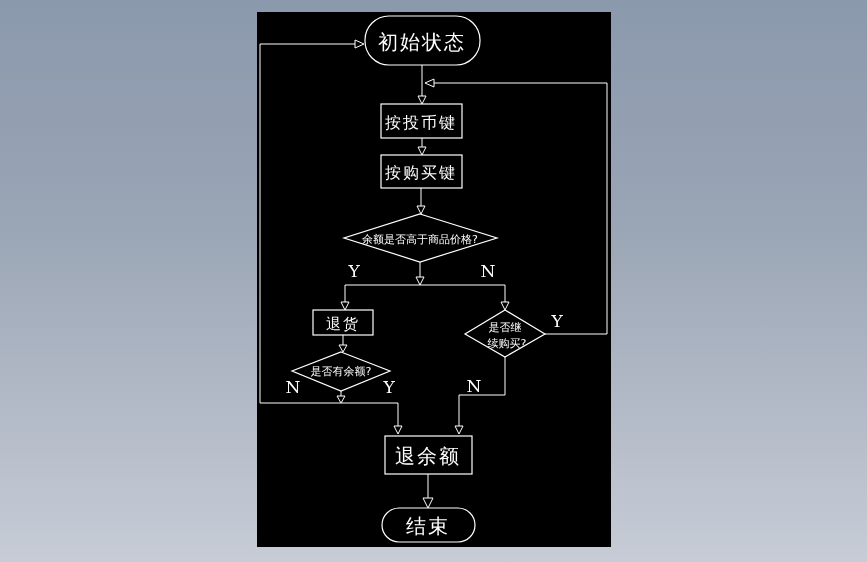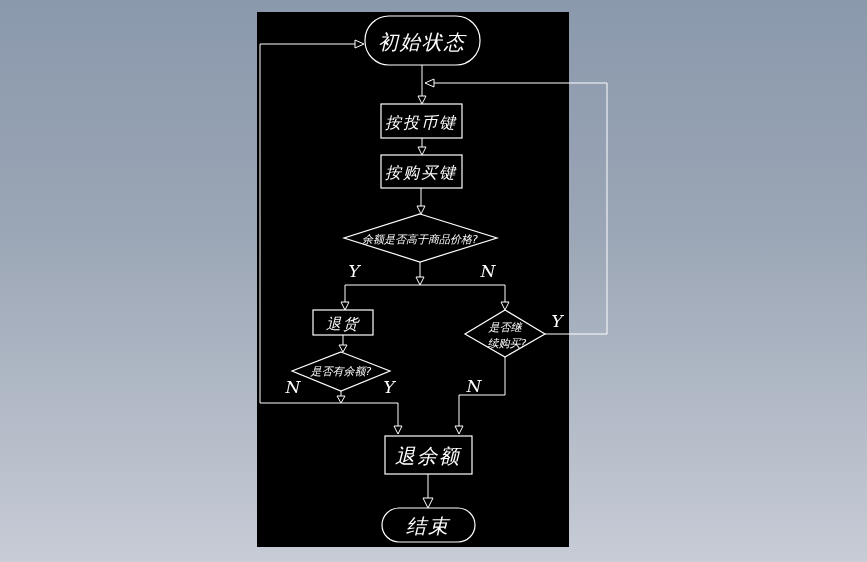--- a/index.html
+++ b/index.html
@@ -9,23 +9,22 @@
     overflow: hidden;
     position: relative;
   }
   .backdrop {
     position: absolute; left: 0; top: 0;
     width: 867px; height: 562px;
     background: linear-gradient(180deg, #8b99ad 0%, #9aa5b5 40%, #c7ccd6 100%);
   }
   .canvas {
     position: absolute; left: 257px; top: 12px;
-    width: 312px; height: 535px;
+    width: 354px; height: 535px;
     background: #000000;
-    font-style: italic;
   }
   svg text {
     fill: #ffffff;
     font-family: "DejaVu Sans", sans-serif;
   }
   svg .shape { fill: none; stroke: #ffffff; stroke-width: 1.2; }
   svg .wire  { fill: none; stroke: #ffffff; stroke-width: 1; }
   svg .arrow { fill: #000000; stroke: #ffffff; stroke-width: 1; }
   svg .node-label { letter-spacing: 2px; }
   svg .small-label { font-size: 11px; letter-spacing: 0px; }

